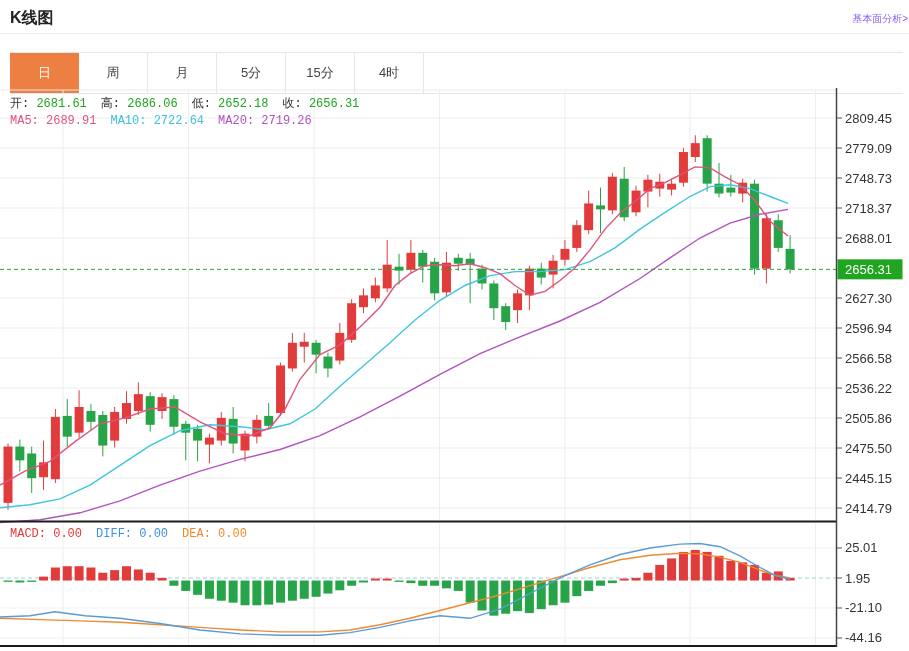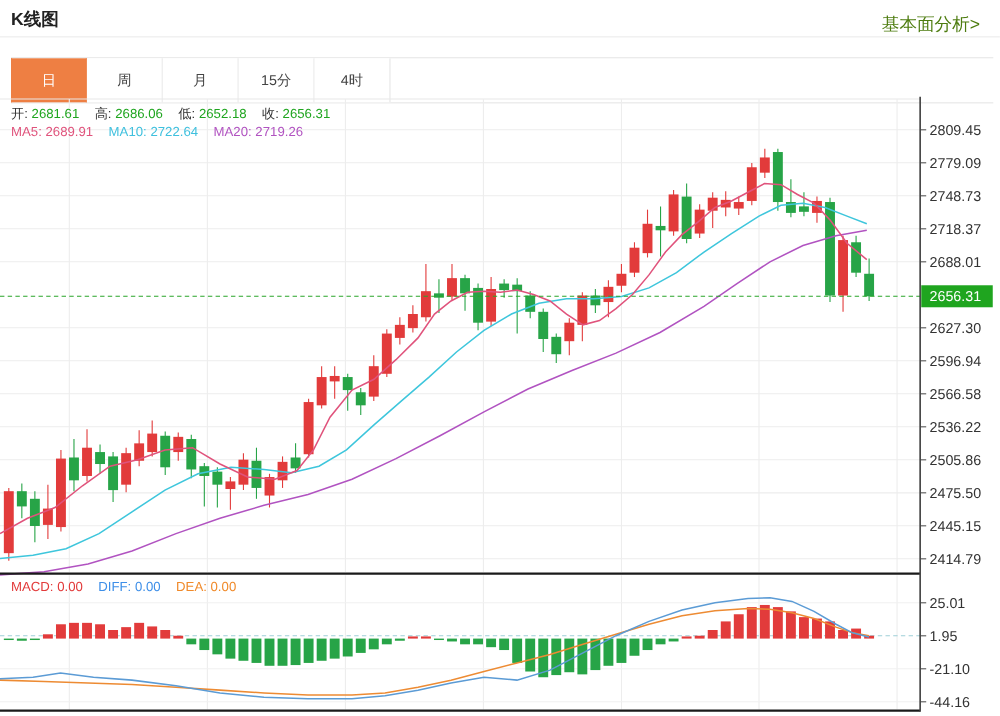--- a/index.html
+++ b/index.html
@@ -1,41 +1,42 @@
 <!DOCTYPE html>
 <html><head>
 <meta charset="utf-8">
 <style>
   html,body{margin:0;padding:0;background:#fff;width:909px;height:651px;overflow:hidden;
     font-family:"Liberation Sans","DejaVu Sans",sans-serif;}
   #app{position:relative;width:909px;height:651px;background:#fff;}
   .page-title{position:absolute;left:10px;top:8px;font-size:16px;font-weight:bold;color:#222;}
-  .top-link{position:absolute;right:18px;top:12px;font-size:16px;color:#4d7c0f;cursor:pointer;}
+  .top-link{position:absolute;right:1px;top:12px;font-size:10px;color:#8b5cf6;cursor:pointer;}
   .title-divider{position:absolute;left:0;top:33px;width:909px;height:1px;background:#ececec;}
   .tab-strip{position:absolute;left:10px;right:6px;top:52px;height:40px;display:flex;
     border-top:1px solid #e6e6e6;border-bottom:1px solid #e6e6e6;}
   .tab{width:69px;height:40px;line-height:40px;text-align:center;font-size:13px;color:#444;
     border-right:1px solid #e6e6e6;background:#fff;cursor:pointer;box-sizing:border-box;}
   .tab:first-child{border-left:1px solid #e6e6e6;}
   .tab.selected{background:#ee7f43;color:#fff;border-color:#ee7f43;}
   .legend-row{position:absolute;font-size:12px;white-space:nowrap;z-index:3;}
-  .legend-row .lg{margin-right:14px;}
+  .legend-row .lg{margin-right:14px;font-family:Liberation Mono, monospace;}
   svg{position:absolute;left:0;top:0;}
 </style>
 </head>
 <body>
 
 <div id="app">
   <div class="page-title">K线图</div>
   <div class="top-link">基本面分析&gt;</div>
   <div class="title-divider"></div>
   <div class="tab-strip" id="tab-strip">
       <div class="tab selected">日</div>
       <div class="tab">周</div>
       <div class="tab">月</div>
+      <div class="tab">5分</div>
       <div class="tab">15分</div>
       <div class="tab">4时</div>
     </div>
   <svg id="chart" width="909" height="651" viewBox="0 0 909 651">
       <line x1="0" y1="118" x2="836.5" y2="118" stroke="#ededed" stroke-width="1"></line>
       <line x1="0" y1="148.00296639999968" x2="836.5" y2="148.00296639999968" stroke="#ededed" stroke-width="1"></line>
       <line x1="0" y1="178.0059327999998" x2="836.5" y2="178.0059327999998" stroke="#ededed" stroke-width="1"></line>
       <line x1="0" y1="208.00889919999992" x2="836.5" y2="208.00889919999992" stroke="#ededed" stroke-width="1"></line>
       <line x1="0" y1="238.01186559999962" x2="836.5" y2="238.01186559999962" stroke="#ededed" stroke-width="1"></line>
       <line x1="0" y1="298.0079159999997" x2="836.5" y2="298.0079159999997" stroke="#ededed" stroke-width="1"></line>

